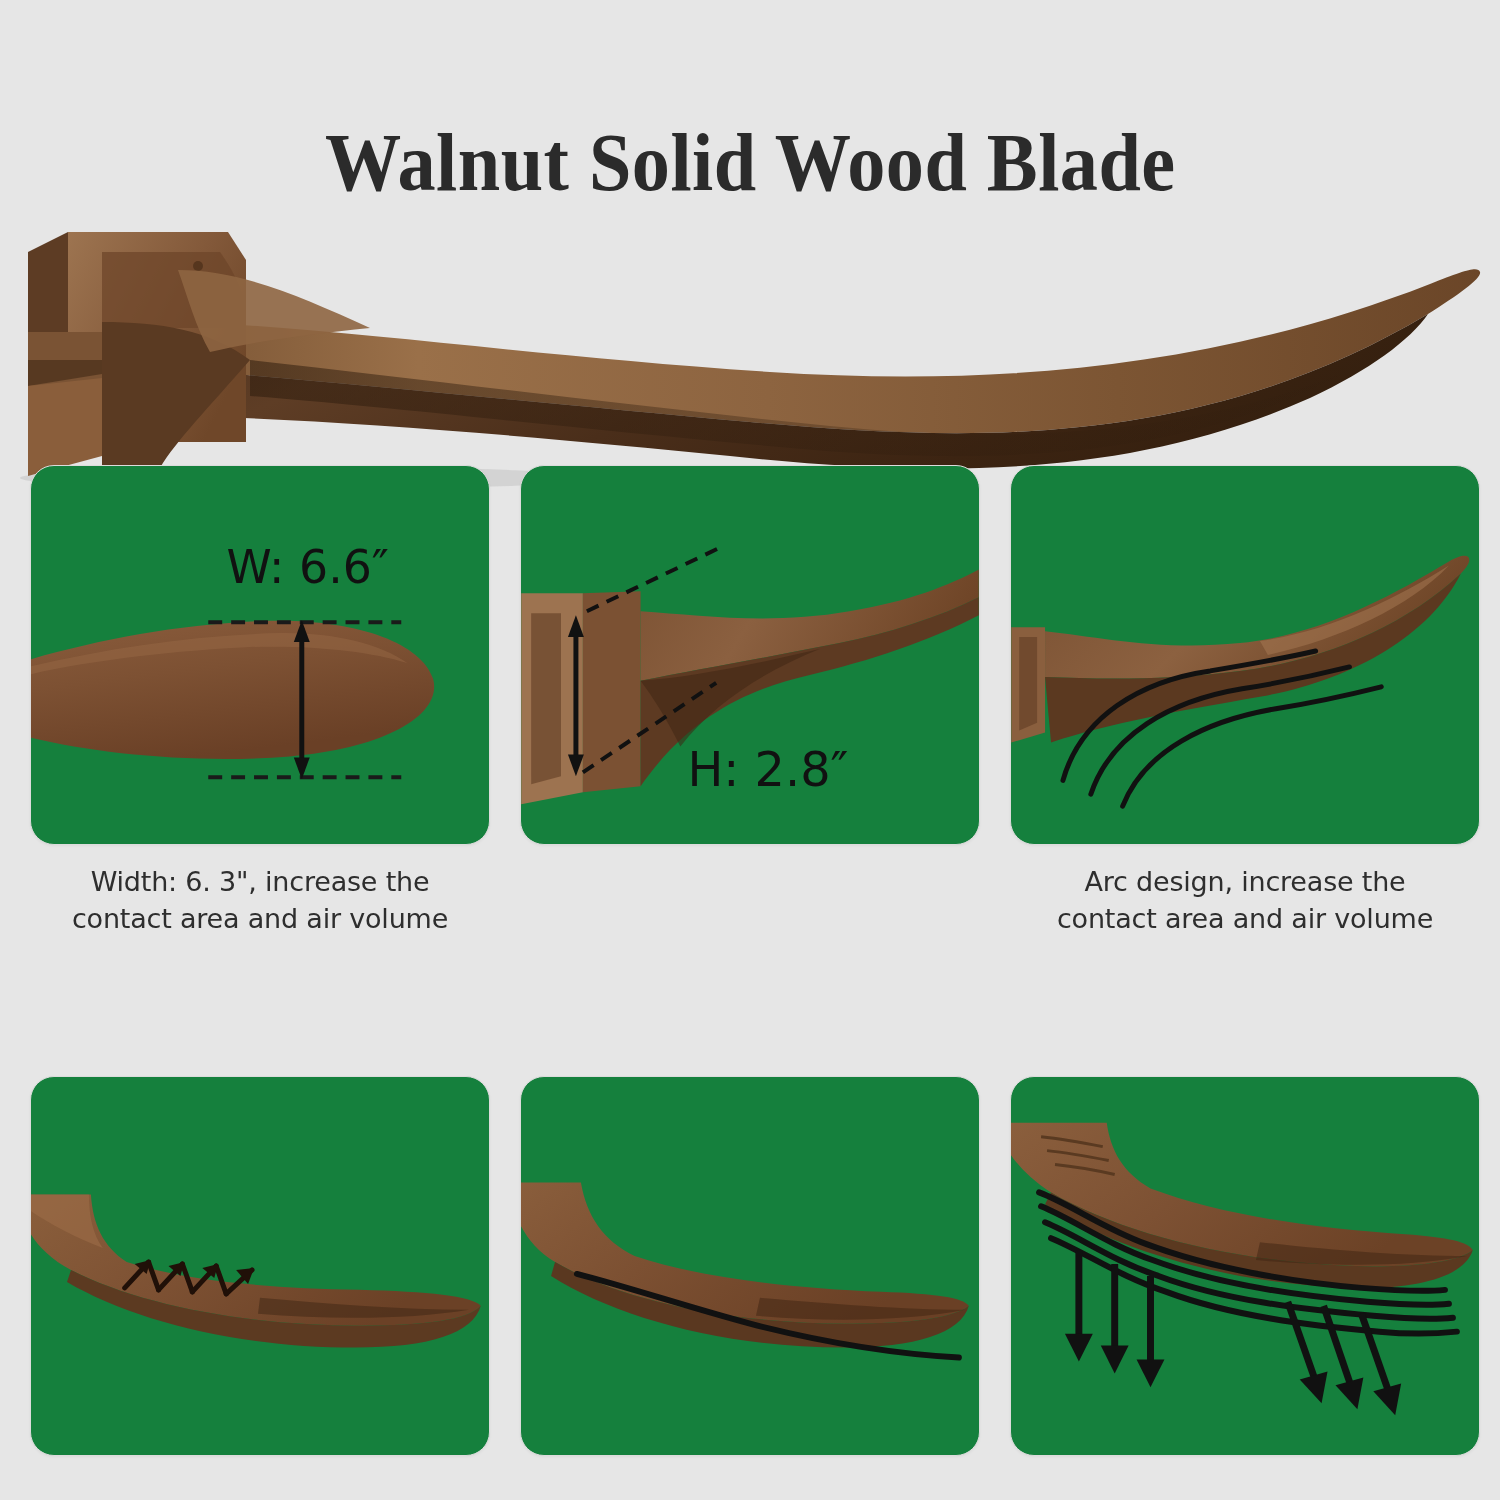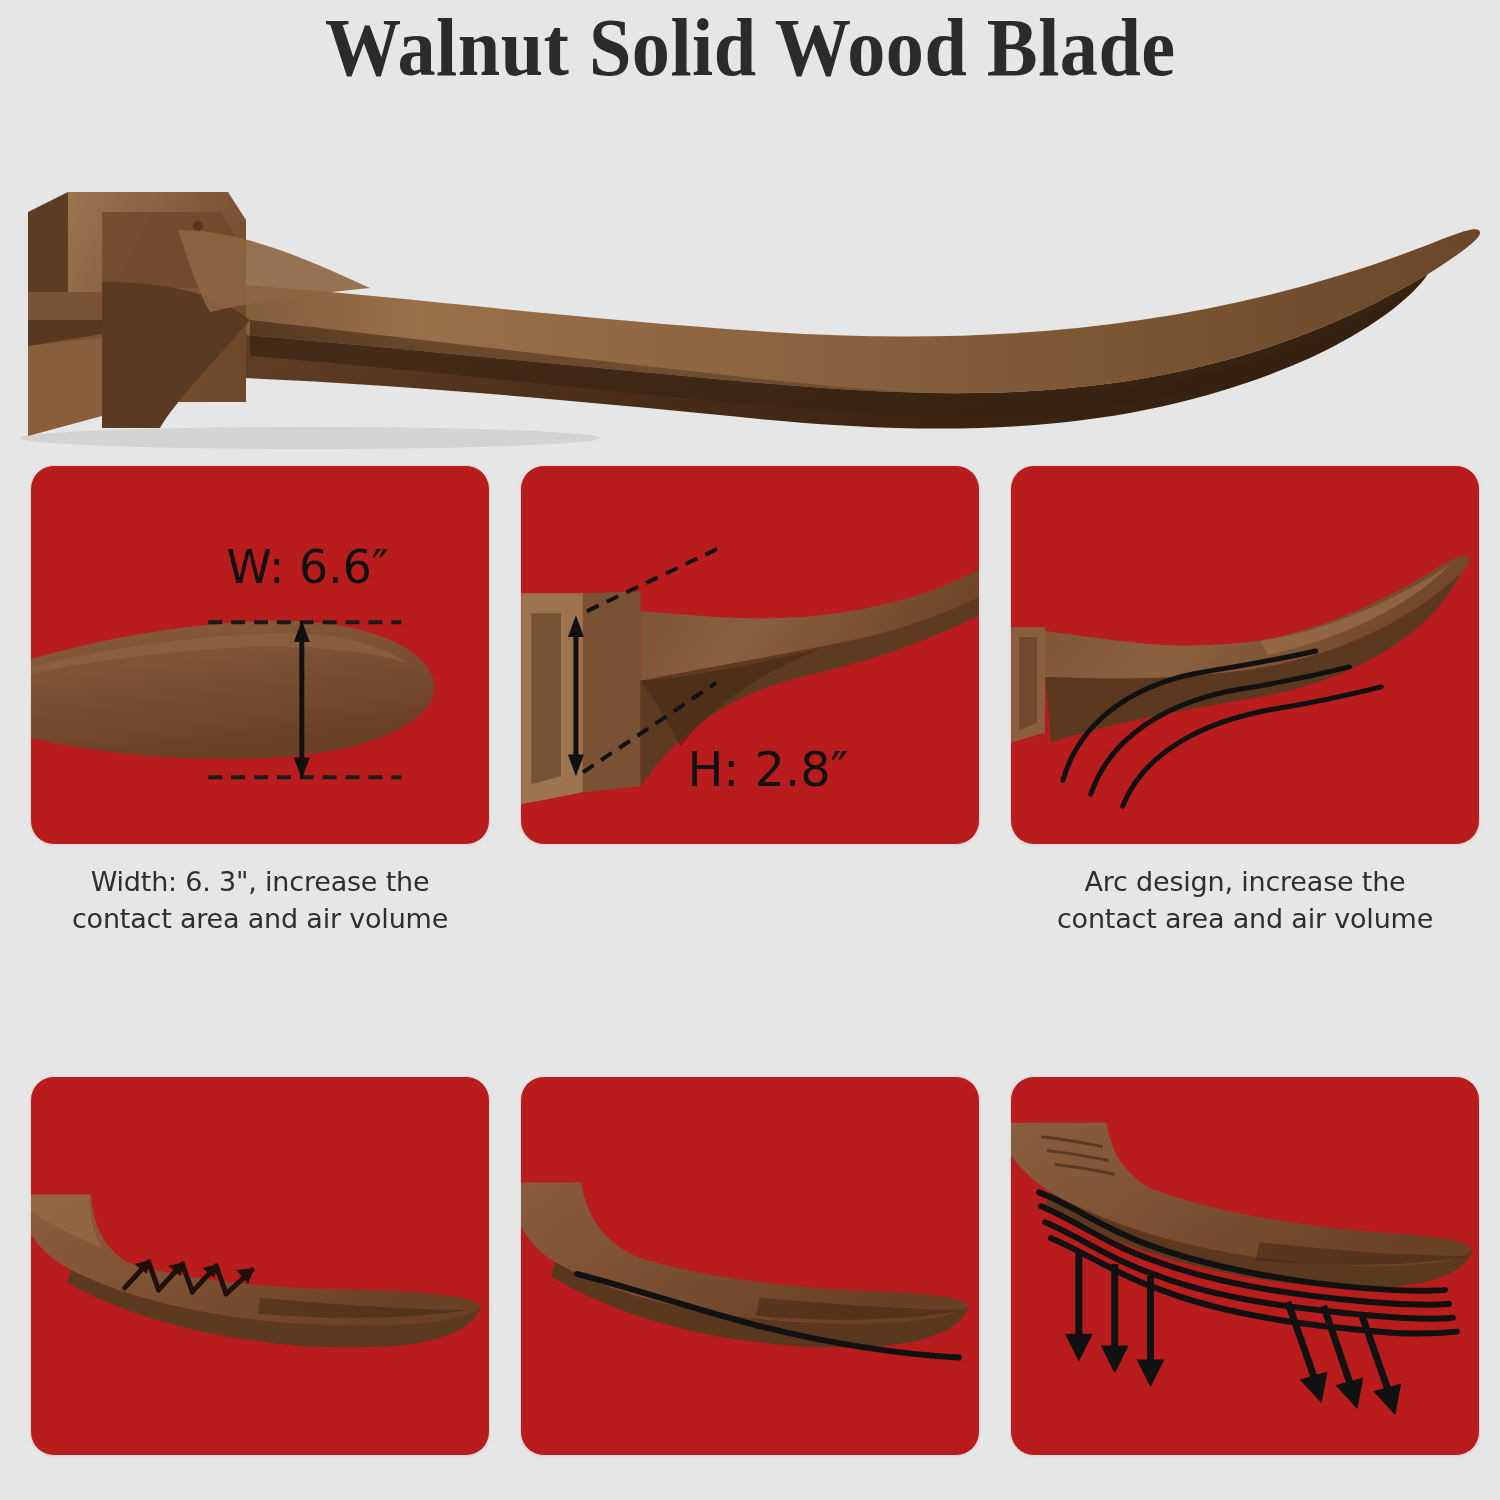--- a/index.html
+++ b/index.html
@@ -11,23 +11,24 @@
     font-family: "DejaVu Sans", sans-serif;
     overflow: hidden;
     position: relative;
   }
 
   
   .title-bar {
     width: 100%;
     height: 170px;
     display: flex;
-    align-items: flex-start;
+    align-items: flex-end;
     justify-content: center;
     padding-top: 1px;
+    margin-top: 40px;
   }
   .title-text {
     font-family: "Liberation Serif", "DejaVu Serif", serif;
     font-size: 82px;
     font-weight: 700;
     color: #2b2b2b;
     letter-spacing: 0.5px;
     transform: scaleX(0.93);
   }
 
@@ -51,21 +52,21 @@
     column-gap: 30px;
     row-gap: 0px;
     padding-left: 30px;
   }
   .cell { display: flex; flex-direction: column; align-items: center; }
   .cell.row2 { margin-top: 138px; }
 
   .card {
     width: 100%;
     height: 380px;
-    background: #b91c1c;
+    background: #15803d;
     border: 1px solid #dcdcdc;
     border-radius: 24px;
     position: relative;
     overflow: hidden;
     box-shadow: 0 1px 3px rgba(0,0,0,0.05);
   }
   .card svg { display: block; width: 100%; height: 100%; }
 
   .caption {
     margin-top: 18px;

